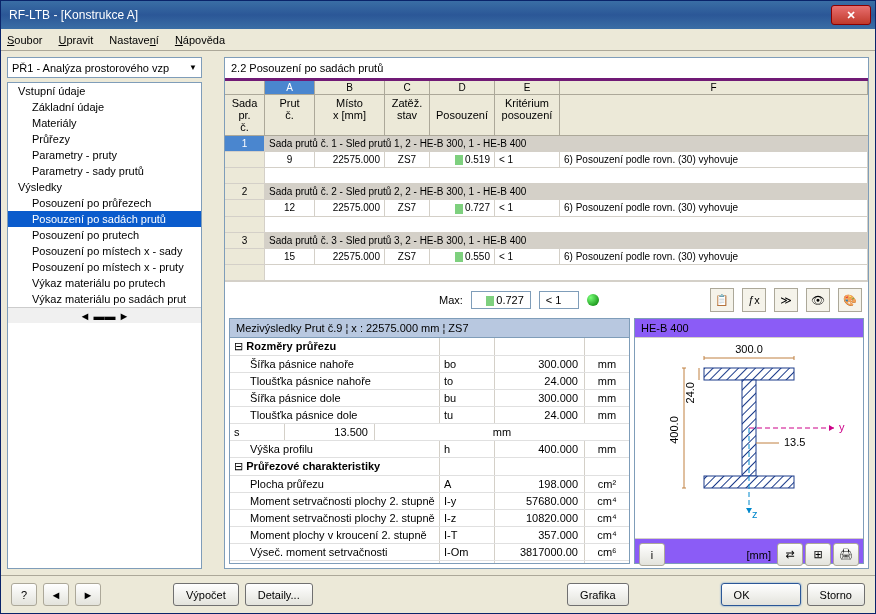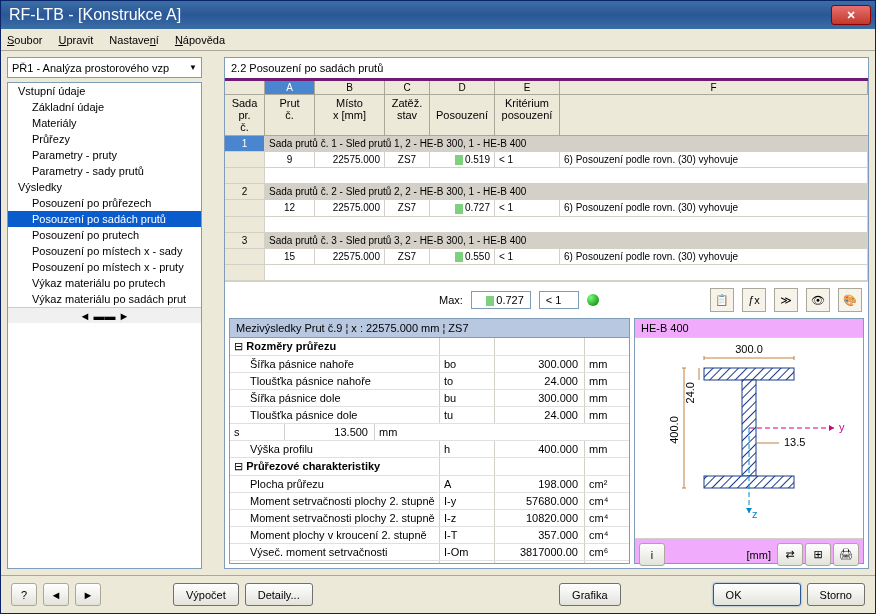--- a/index.html
+++ b/index.html
@@ -1,19 +1,19 @@
 <!DOCTYPE html>
 <html><head>
 <meta charset="utf-8">
 <style>
 * { box-sizing: border-box; margin: 0; padding: 0; font-family: Tahoma, Arial, sans-serif; font-size: 11px; }
 body { background: #ece9d8; }
 .window { width: 876px; height: 614px; border: 1px solid #0a246a; background: #ece9d8; display: flex; flex-direction: column; }
 .titlebar { height: 28px; background: linear-gradient(to bottom, #3a6ea5 0%, #2b5797 50%, #3a6ea5 100%); display: flex; align-items: center; padding: 0 4px; color: #fff; }
-.titlebar .title { flex: 1; font-size: 16px; padding-left: 4px; }
+.titlebar .title { flex: 1; font-size: 12px; padding-left: 4px; }
 .titlebar .close { width: 40px; height: 20px; background: linear-gradient(to bottom, #e87070, #c0392b); border: 1px solid #8b0000; border-radius: 3px; display: flex; align-items: center; justify-content: center; color: #fff; font-weight: bold; cursor: pointer; }
 .menubar { height: 22px; display: flex; align-items: center; border-bottom: 1px solid #aca899; padding: 0 6px; gap: 16px; }
 .menubar span { cursor: pointer; }
 .menubar span u { text-decoration: underline; }
 .content { flex: 1; display: flex; padding: 6px; gap: 22px; overflow: hidden; }
 .left-panel { width: 195px; display: flex; flex-direction: column; }
 .dropdown { border: 1px solid #7f9db9; background: #fff; height: 21px; display: flex; align-items: center; padding: 0 4px; position: relative; }
 .dropdown::after { content: "▼"; position: absolute; right: 4px; font-size: 8px; color: #000; }
 .tree { flex: 1; border: 1px solid #7f9db9; background: #fff; margin-top: 4px; overflow: auto; }
 .tree-item { padding: 2px 4px 2px 10px; white-space: nowrap; cursor: pointer; }
@@ -50,22 +50,22 @@
 .mid-section { flex: 1; display: flex; gap: 4px; padding: 0 4px 4px 4px; overflow: hidden; }
 .detail-grid { flex: 1; border: 1px solid #7f9db9; background: #fff; display: flex; flex-direction: column; overflow: hidden; }
 .detail-header { background: #b8c8e0; border-bottom: 1px solid #7f9db9; padding: 3px 6px; font-size: 11px; }
 .detail-body { flex: 1; overflow: auto; }
 .detail-row { display: flex; border-bottom: 1px solid #e0e0e0; }
 .detail-row .dc1 { width: 210px; padding: 2px 4px 2px 20px; border-right: 1px solid #d4d0c8; }
 .detail-row .dc1.grp { padding-left: 4px; font-weight: normal; }
 .detail-row .dc1.grp::before { content: "⊟ "; }
 .detail-row .dc2 { width: 55px; padding: 2px 4px; border-right: 1px solid #d4d0c8; }
 .detail-row .dc3 { width: 90px; padding: 2px 6px; text-align: right; border-right: 1px solid #d4d0c8; }
-.detail-row .dc4 { flex: 1; padding: 2px 4px; }
-.profile-panel { width: 230px; border: 1px solid #7f9db9; background: #f0abfc; display: flex; flex-direction: column; }
+.detail-row .dc4 { flex: 1; padding: 2px 4px; text-align: center; }
+.profile-panel { width: 230px; border: 1px solid #7f9db9; background: #8b5cf6; display: flex; flex-direction: column; }
 .profile-header { padding: 3px 6px; border-bottom: 1px solid #d4d0c8; }
 .profile-svg { flex: 1; display: flex; align-items: center; justify-content: center; background:#fff; }
 .profile-footer { display: flex; align-items: center; padding: 4px; border-top: 1px solid #d4d0c8; gap: 2px; }
 .profile-footer .unit { margin-left: auto; margin-right: 4px; }
 .bottom-bar { height: 38px; display: flex; align-items: center; padding: 0 10px; gap: 6px; border-top: 1px solid #aca899; }
 .btn { height: 23px; padding: 0 12px; background: linear-gradient(to bottom, #fff, #e3e3dc); border: 1px solid #707070; border-radius: 3px; cursor: pointer; display: inline-flex; align-items: center; font-size: 11px; }
 .btn.primary { border: 1px solid #2b5797; box-shadow: 0 0 2px #4a86cf; }
 .icon-btn { width: 26px; height: 23px; background: linear-gradient(to bottom, #fff, #e3e3dc); border: 1px solid #aca899; border-radius: 3px; display: inline-flex; align-items: center; justify-content: center; cursor: pointer; }
 .green-dot { width: 12px; height: 12px; background: radial-gradient(circle at 30% 30%, #7f7, #070); border-radius: 50%; }
 </style>
@@ -334,16 +334,16 @@
   <div class="bottom-bar">
     <div class="icon-btn">?</div>
     <div class="icon-btn">◄</div>
     <div class="icon-btn">►</div>
     <div style="width:60px"></div>
     <button class="btn">Výpočet</button>
     <button class="btn">Detaily...</button>
     <div style="flex:1"></div>
     <button class="btn">Grafika</button>
     <div style="width:80px"></div>
-    <button class="btn primary" style="width:88px">OK</button>
+    <button class="btn primary" style="width:80px">OK</button>
     <button class="btn">Storno</button>
   </div>
 </div>
 
 </body></html>

